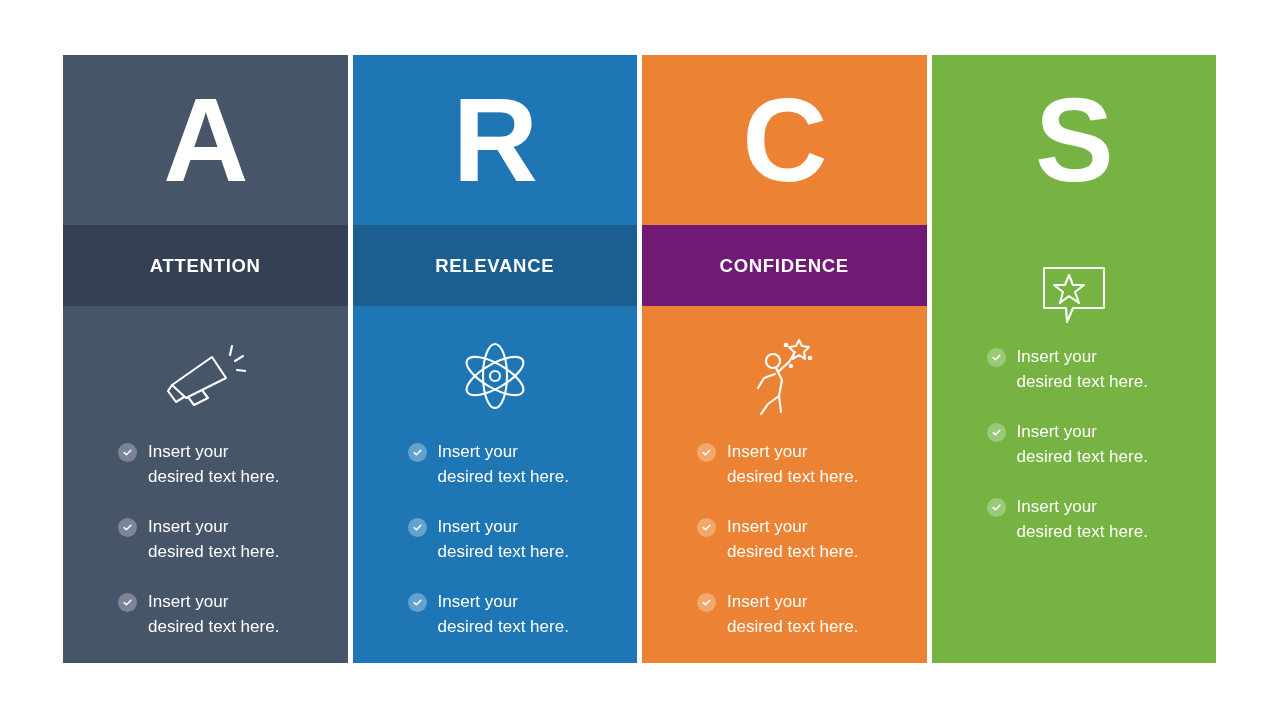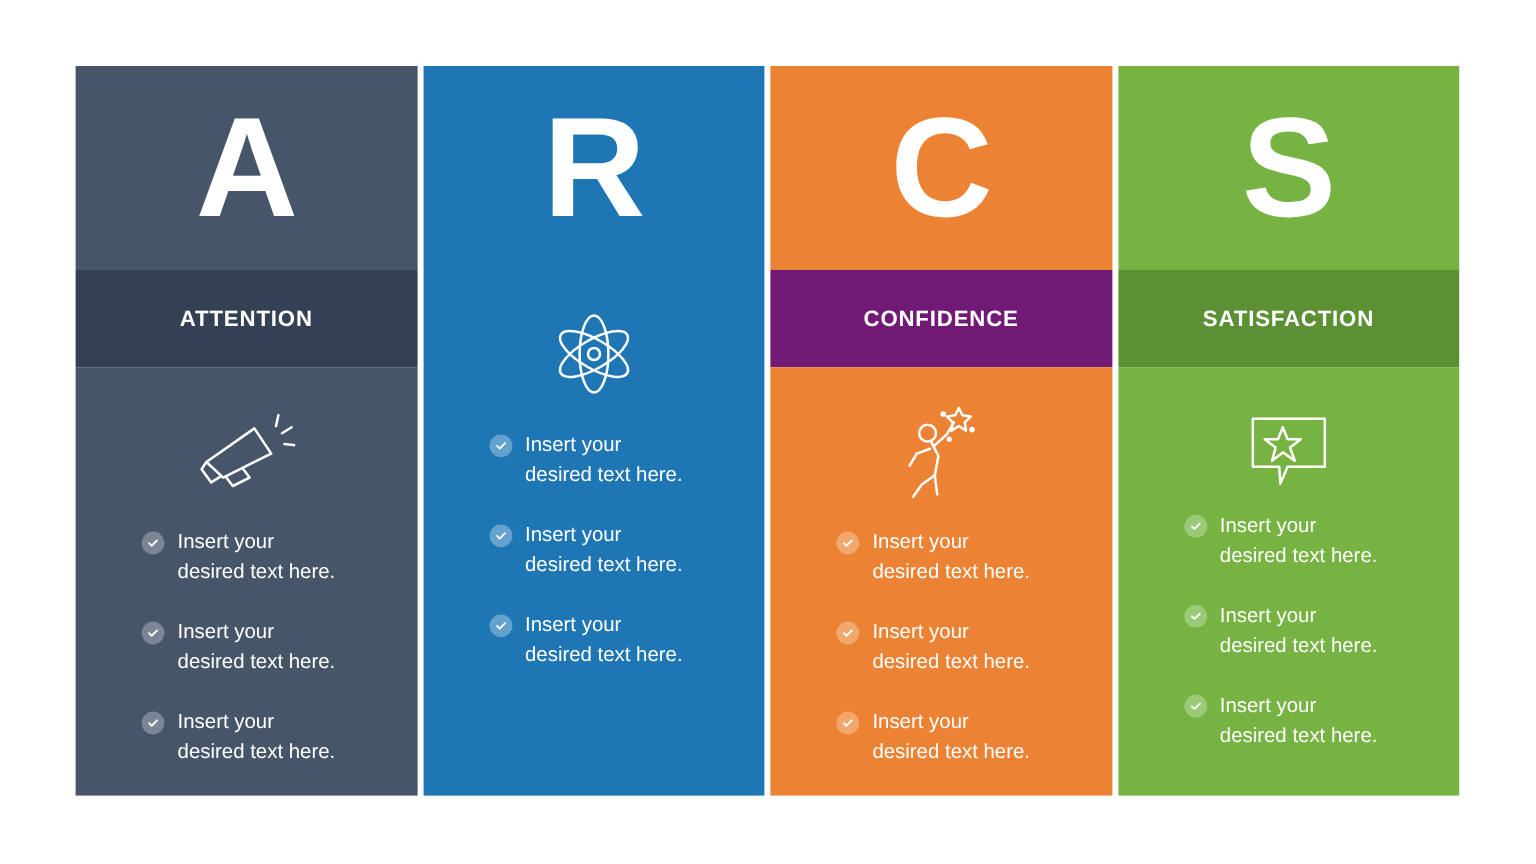--- a/index.html
+++ b/index.html
@@ -154,20 +154,23 @@
                 </svg>
               </span>
               <span class="bullet-text">Insert your<br>desired text here.</span>
             </div>
           </div>
         </div>
       </div>
       <div class="column">
         <div class="letter-block" style="background:#1f76b4">
           <span class="letter">R</span>
+        </div>
+        <div class="header-band" style="background:#1a5f8f">
+          <span class="header-label">RELEVANCE</span>
         </div>
         <div class="body-block" style="background:#1f76b4">
           <div class="icon-wrap">
             <svg width="70" height="70" viewBox="0 0 70 70">
               <g stroke="#ffffff" fill="none" stroke-width="2.1" stroke-linecap="round" stroke-linejoin="round">
                 <ellipse cx="35" cy="35" rx="12" ry="32"></ellipse>
                 <ellipse cx="35" cy="35" rx="12" ry="32" transform="rotate(60 35 35)"></ellipse>
                 <ellipse cx="35" cy="35" rx="12" ry="32" transform="rotate(120 35 35)"></ellipse>
                 <circle cx="35" cy="35" r="5"></circle>
               </g>
@@ -249,23 +252,20 @@
               </span>
               <span class="bullet-text">Insert your<br>desired text here.</span>
             </div>
           </div>
         </div>
       </div>
       <div class="column">
         <div class="letter-block" style="background:#76b343">
           <span class="letter">S</span>
         </div>
-        <div class="header-band" style="background:#5c9035">
-          <span class="header-label">SATISFACTION</span>
-        </div>
         <div class="body-block" style="background:#76b343">
           <div class="icon-wrap">
             <svg width="66" height="62" viewBox="0 0 66 62">
               <g stroke="#ffffff" fill="none" stroke-width="2.1" stroke-linecap="round" stroke-linejoin="round">
                 <path d="M3 4 H63 V44 H32 L26 58 L25 44 H3 Z"></path>
                 <path d="M28 11 L32 21 L43 21 L34 28 L38 39 L28 32 L19 39 L22 28 L13 21 L24 21 Z"></path>
               </g>
             </svg>
           </div>
           <div class="bullet-list raised">

